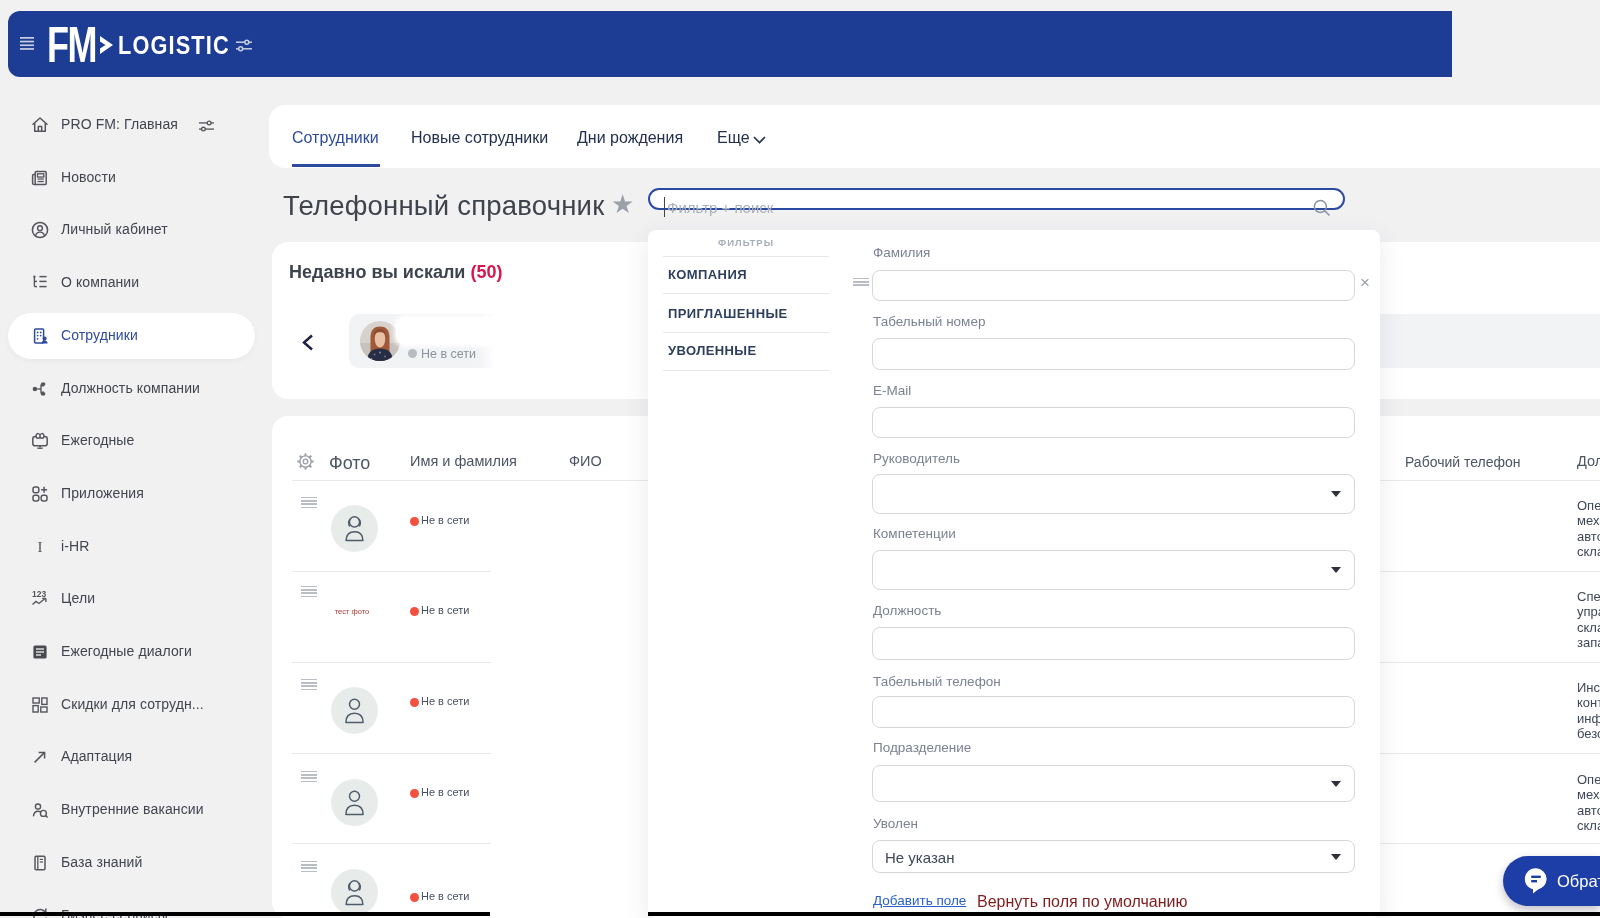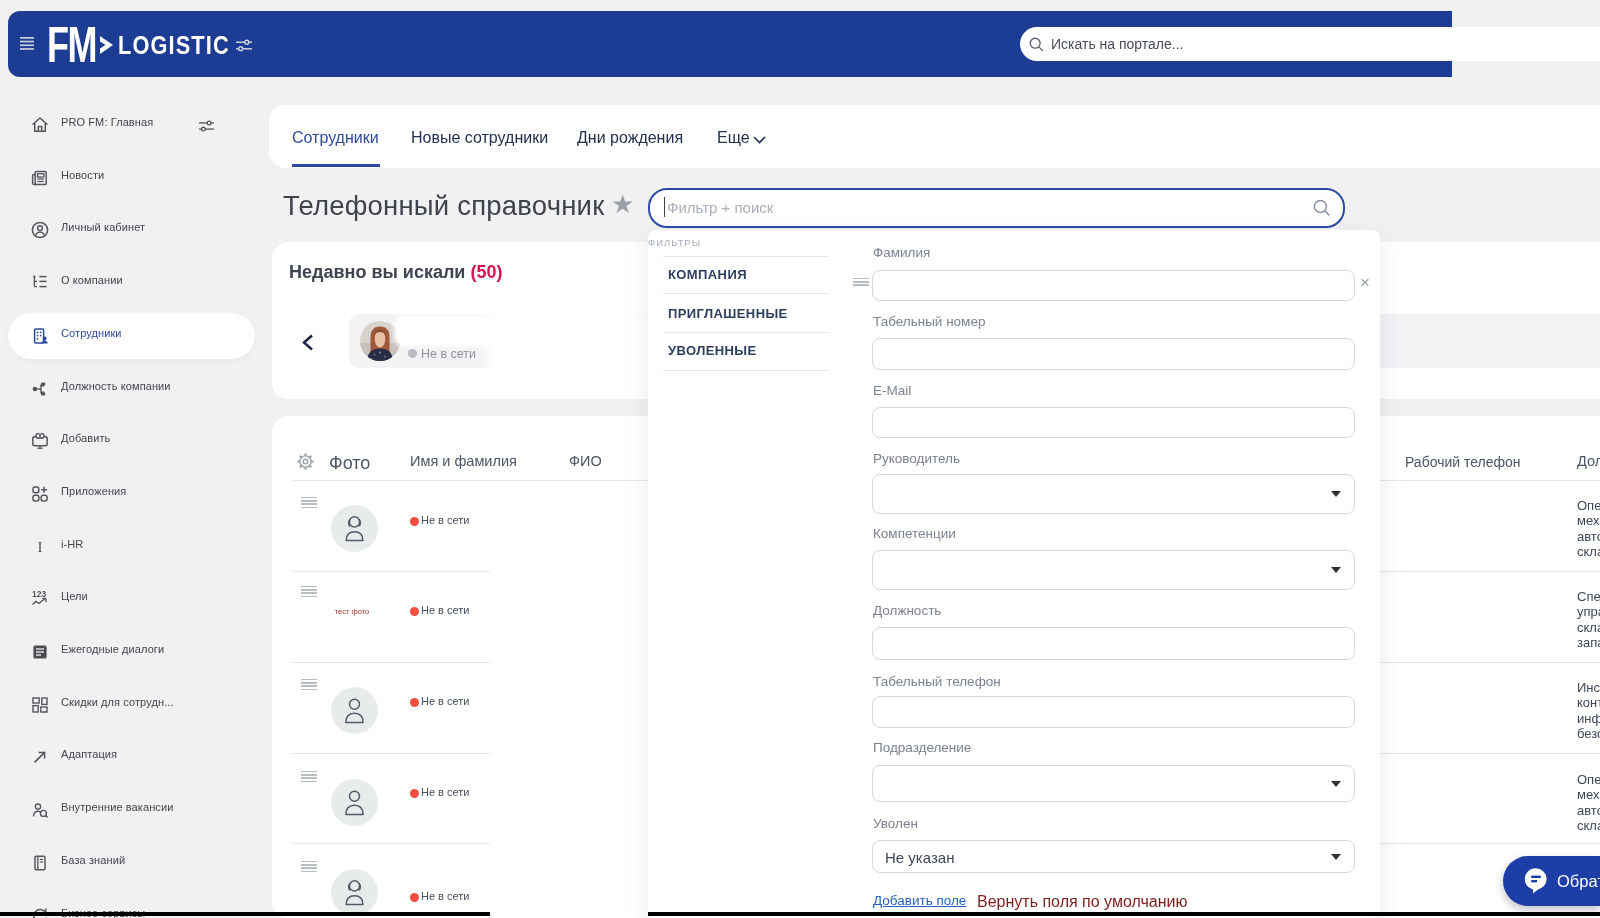--- a/index.html
+++ b/index.html
@@ -6,21 +6,21 @@
   html,body { width:1600px; height:918px; overflow:hidden; }
   body { font-family:"Liberation Sans", sans-serif; background:#f1f1f2; position:relative; }
   .abs { position:absolute; }
 
   
   #topbar { left:8px; top:11px; width:1444px; height:66px; background:#1d3c94; border-radius:12px 0 0 12px; }
 
   
   .mitem { position:absolute; left:0; width:270px; height:0; }
   .mico  { position:absolute; left:30px; top:-10px; width:20px; height:20px; }
-  .mtxt  { position:absolute; left:61px; top:-9px; font-size:11px; color:#41454e; white-space:nowrap; letter-spacing:.1px; }
+  .mtxt  { position:absolute; left:61px; top:-9px; font-size:14px; color:#41454e; white-space:nowrap; letter-spacing:.1px; }
   #activepill { left:8px; top:313px; width:247px; height:46px; background:#fff; border-radius:23px; box-shadow:0 2px 6px rgba(0,0,0,.04); }
 
   
   #tabbox { left:269px; top:105px; width:1331px; height:63px; background:#fff; border-radius:16px 0 0 16px; }
   .tab { position:absolute; top:24px; font-size:16px; color:#22304e; white-space:nowrap; }
 
   
   #card1 { left:272px; top:242px; width:1328px; height:157px; background:#fff; border-radius:16px 0 0 16px; }
   #tablecard { left:272px; top:416px; width:1328px; height:502px; background:#fff; border-radius:16px 0 0 16px; }
 
@@ -64,27 +64,20 @@
   </svg>
   <div class="abs" style="left:110px;top:22px;width:160px;height:24px;color:#fff;font-weight:bold;font-size:25px;transform:scaleX(.87);transform-origin:left top;line-height:24px;letter-spacing:1.3px">LOGISTIC</div>
   <svg class="abs" style="left:228px;top:28px" width="16" height="13" viewBox="0 0 17 13">
     <g stroke="#c9d0df" stroke-width="1.6" fill="none">
       <line x1="0" y1="3" x2="17" y2="3"></line>
         <circle cx="11.5" cy="3" r="2.1" fill="#1d3c94"></circle>
       <line x1="0" y1="10" x2="17" y2="10"></line>
         <circle cx="5" cy="10" r="2.1" fill="#1d3c94"></circle>
     </g>
   </svg>
-  <div class="abs" style="left:1012px;top:16px;width:580px;height:34px;background:#fff;border-radius:17px 0 0 17px;">
-    <svg class="abs" style="left:9px;top:10px" width="15" height="15" viewBox="0 0 17 17">
-      <circle cx="7" cy="7" r="5.6" fill="none" stroke="#5c6370" stroke-width="1.5"></circle>
-      <line x1="11.2" y1="11.2" x2="15.5" y2="15.5" stroke="#5c6370" stroke-width="1.5"></line>
-    </svg>
-    <div class="abs" style="left:31px;top:9px;font-size:14px;color:#474d59">Искать на портале...</div>
-  </div>
 </div>
 
 <div id="activepill" class="abs"></div>
 <div id="sidebar">
     <div class="mitem" style="top:125px">
     <svg class="mico" viewBox="0 0 20 20">
         <path d="M3 9.2 L10 3 L17 9.2" fill="none" stroke="#55565c" stroke-width="1.5" stroke-linecap="round" stroke-linejoin="round"></path>
         <path d="M4.7 8.2 V16.3 H15.3 V8.2" fill="none" stroke="#55565c" stroke-width="1.5" stroke-linejoin="round"></path>
         <path d="M8.3 16.3 V11.6 H11.7 V16.3" fill="none" stroke="#55565c" stroke-width="1.5" stroke-linejoin="round"></path>
       </svg>
@@ -145,21 +138,21 @@
     <div class="mtxt">Должность компании</div>
     </div>
     <div class="mitem" style="top:441.2px">
     <svg class="mico" viewBox="0 0 20 20">
         <rect x="2.8" y="5.4" width="14.4" height="9.4" rx="2.4" fill="none" stroke="#55565c" stroke-width="1.5"></rect>
         <path d="M6.2 5.4 V4.3 C6.2 3.1 7.2 2.4 8.2 2.6 C9.1 2.8 9.7 3.3 10 4 C10.3 3.3 10.9 2.8 11.8 2.6 C12.8 2.4 13.8 3.1 13.8 4.3 V5.4 C13.8 6.6 13 7.2 12 7.2 C11 7.2 10.3 6.8 10 6.1 C9.7 6.8 9 7.2 8 7.2 C7 7.2 6.2 6.6 6.2 5.4 Z" fill="#f1f1f2" stroke="#55565c" stroke-width="1.4" stroke-linejoin="round"></path>
         <line x1="10" y1="4" x2="10" y2="6.1" stroke="#55565c" stroke-width="1.2"></line>
         <line x1="10" y1="14.8" x2="10" y2="16.6" stroke="#55565c" stroke-width="1.4"></line>
         <line x1="7.4" y1="17.2" x2="12.6" y2="17.2" stroke="#55565c" stroke-width="1.4"></line>
       </svg>
-    <div class="mtxt">Добавить</div>
+    <div class="mtxt">Ежегодные</div>
     </div>
     <div class="mitem" style="top:493.9px">
     <svg class="mico" viewBox="0 0 20 20">
         <rect x="3" y="3" width="5.8" height="5.8" rx="2" fill="none" stroke="#55565c" stroke-width="1.5"></rect>
         <rect x="3" y="11.2" width="5.8" height="5.8" rx="2" fill="none" stroke="#55565c" stroke-width="1.5"></rect>
         <rect x="11.2" y="11.2" width="5.8" height="5.8" rx="2" fill="none" stroke="#55565c" stroke-width="1.5"></rect>
         <line x1="14.1" y1="2.8" x2="14.1" y2="8.8" stroke="#55565c" stroke-width="1.5"></line>
         <line x1="11.1" y1="5.8" x2="17.1" y2="5.8" stroke="#55565c" stroke-width="1.5"></line>
       </svg>
     <div class="mtxt">Приложения</div>
@@ -244,21 +237,21 @@
   <div class="tab" style="left:308px">Дни рождения</div>
   <div class="tab" style="left:448px">Еще</div>
   <svg class="abs" style="left:484px;top:31px" width="13" height="8" viewBox="0 0 13 8">
       <polyline points="1,1 6.5,6.5 12,1" fill="none" stroke="#22304e" stroke-width="1.6"></polyline>
     </svg>
   <div class="abs" style="left:23px;top:59px;width:88px;height:3px;background:#2d4a9e"></div>
 </div>
 
 <div class="abs" style="left:283px;top:190px;font-size:27.5px;color:#3f434c;letter-spacing:.2px">Телефонный справочник</div>
 <div class="abs" style="left:611px;top:189px;font-size:26px;color:#9ba1a9">★</div>
-<div class="abs" style="left:648px;top:188px;width:697px;height:40px;background:#fff;border:2px solid #2b4aa2;border-radius:19px">
+<div class="abs" style="left:648px;top:188px;width:697px;height:22px;background:#fff;border:2px solid #2b4aa2;border-radius:19px">
   <div class="abs" style="left:14px;top:7px;width:1px;height:20px;background:#444"></div>
   <div class="abs" style="left:17px;top:9px;font-size:15px;color:#a9afbb">Фильтр + поиск</div>
   <svg class="abs" style="left:663px;top:9px" width="18" height="18" viewBox="0 0 18 18">
     <circle cx="7.4" cy="7.4" r="6" fill="none" stroke="#8b93a3" stroke-width="1.5"></circle>
     <line x1="11.9" y1="11.9" x2="16.5" y2="16.5" stroke="#8b93a3" stroke-width="1.5"></line>
   </svg>
 </div>
 
 <div id="card1" class="abs">
   <div class="abs" style="left:17px;top:20px;font-size:18px;font-weight:bold;color:#3e4350">Недавно вы искали <span style="color:#d5164f">(50)</span></div>
@@ -394,21 +387,21 @@
         </g>
       </svg></div>
     <div class="reddot" style="left:410px;top:892.5px"></div>
          <div class="rowtxt" style="left:421px;top:890px">Не в сети</div>
   </div>
 
 <div class="abs" style="left:491px;top:484px;width:157px;height:427px;background:#fff"></div>
 <div class="abs" style="left:494px;top:315px;width:154px;height:53px;background:#fff;box-shadow:0 0 10px 8px rgba(255,255,255,.9)"></div>
 
 <div id="panel" class="abs">
-  <div class="abs" style="left:0;top:7px;width:196px;text-align:left;font-size:9.5px;font-weight:normal;letter-spacing:1px;color:#a6adbc">ФИЛЬТРЫ</div>
+  <div class="abs" style="left:0;top:7px;width:196px;text-align:center;font-size:9.5px;font-weight:bold;letter-spacing:1px;color:#a6adbc">ФИЛЬТРЫ</div>
   <div class="fdiv" style="top:26px"></div>
   <div class="fitem" style="top:37px">КОМПАНИЯ</div>
   <div class="fdiv" style="top:63px"></div>
   <div class="fitem" style="top:76px">ПРИГЛАШЕННЫЕ</div>
   <div class="fdiv" style="top:102px"></div>
   <div class="fitem" style="top:113px">УВОЛЕННЫЕ</div>
   <div class="fdiv" style="top:140px"></div>
 
   <div class="handle" style="left:205px;top:48px">
       <i></i>

